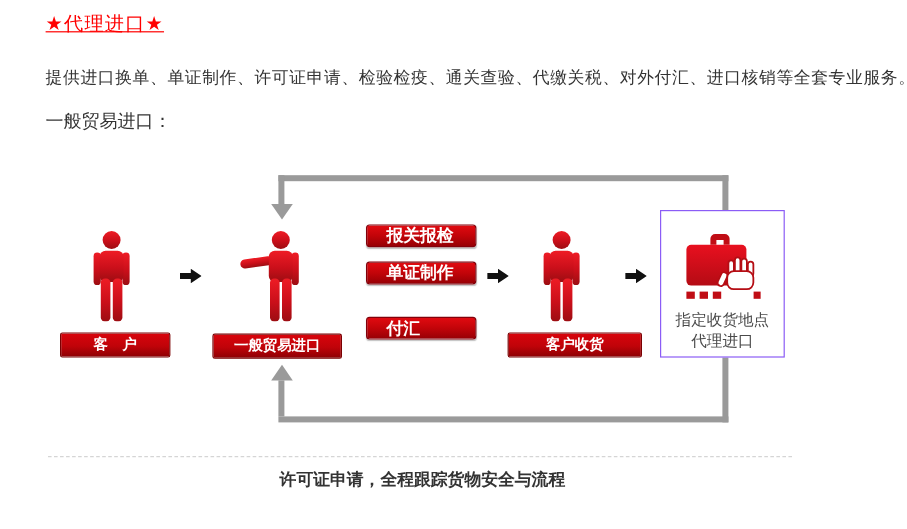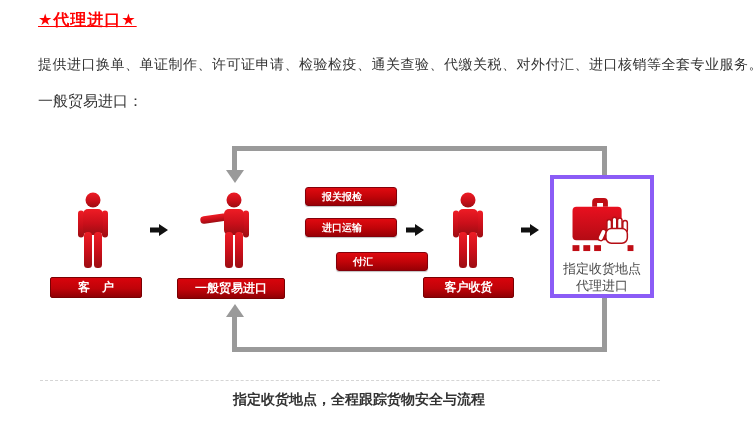--- a/index.html
+++ b/index.html
@@ -2,21 +2,21 @@
 <html><head>
 <meta charset="utf-8">
 <style>
   * { margin:0; padding:0; box-sizing:border-box; }
   html,body { background:#fff; }
   body { font-family:"Liberation Sans","DejaVu Sans",sans-serif; }
   .canvas { position:relative; width:756px; height:441px; background:#fff; overflow:hidden; }
 
   .page-title {
     position:absolute; left:38px; top:10px;
-    font-size:16px; font-weight:bold; color:#ff0000;
+    font-size:16px; font-weight:normal; color:#ff0000;
     text-decoration:underline; letter-spacing:1px; white-space:nowrap;
   }
   .intro {
     position:absolute; left:38px; top:56px;
     font-size:14px; color:#333; white-space:nowrap; letter-spacing:0.5px;
   }
   .flow-heading {
     position:absolute; left:38px; top:92px;
     font-size:15px; color:#333; white-space:nowrap;
   }
@@ -47,39 +47,39 @@
   .node-label {
     position:absolute; height:21px;
     background:linear-gradient(180deg,#d8040c 0%, #c00309 55%, #8f0004 100%);
     border:1px solid #7a0002; border-radius:2px;
     color:#fff; font-size:12px; font-weight:bold;
     display:flex; align-items:center; justify-content:center;
     white-space:nowrap;
   }
   .label-1 { left:50px;  top:277px; width:92px; }
   .label-2 { left:177px; top:278px; width:108px; }
-  .label-3 { left:423px; top:277px; width:91px; }
+  .label-3 { left:423px; top:277px; width:112px; }
 
   
   .step-btn {
     position:absolute; left:305px; width:92px; height:19px;
     background:linear-gradient(180deg,#e00a10 0%, #c20409 50%, #980005 100%);
     border:1px solid #83000a; border-radius:3px;
-    color:#fff; font-size:10px; font-weight:bold;
+    color:#fff; font-size:14px; font-weight:bold;
     display:flex; align-items:center; padding-left:16px;
     white-space:nowrap; box-shadow:0 1px 1px rgba(0,0,0,0.25);
   }
   .step-0 { top:187px; }
   .step-1 { top:218px; }
-  .step-2 { top:252px;margin-left:31px; }
+  .step-2 { top:264px; }
 
   
   .dest-box {
     position:absolute; left:550px; top:175px; width:104px; height:123px;
-    background:#fff; border:4px solid #8b5cf6;
+    background:#fff; border:1px solid #8b5cf6;
     display:flex; flex-direction:column; align-items:center;
   }
   .dest-icon { margin-top:18px; width:64px; height:58px; }
   .dest-text {
     margin-top:6px; font-size:13px; color:#4a4a4a;
     line-height:17px; text-align:center; white-space:nowrap;
   }
 
   
   .divider {
@@ -142,21 +142,21 @@
     <rect x="0" y="21" width="27" height="7.5" rx="3.7" fill="url(#redGrad)" transform="rotate(-8 27 24)"></rect>
     <rect x="24" y="17" width="20" height="26" rx="5" fill="url(#redGrad)"></rect>
     <rect x="25" y="40" width="8" height="36" rx="3.5" fill="url(#redGrad)"></rect>
     <rect x="35" y="40" width="8" height="36" rx="3.5" fill="url(#redGrad)"></rect>
   </svg>
 
   <div class="step-btn step-0">
     <span>报关报检</span>
   </div>
   <div class="step-btn step-1">
-    <span>进口运输</span>
+    <span>单证制作</span>
   </div>
   <div class="step-btn step-2">
     <span>付汇</span>
   </div>
 
   <svg class="black-arrow arrow-2" viewBox="0 0 18 12">
     <path d="M0,3.5 L9,3.5 L9,0 L18,6 L9,12 L9,8.5 L0,8.5 Z" fill="#111"></path>
   </svg>
 
   <svg class="person person-3" viewBox="0 0 44 76">
@@ -193,15 +193,15 @@
         <rect x="0" y="12" width="21.8" height="15" rx="5.5" stroke-width="1.5"></rect>
       </g>
     </svg>
     <div class="dest-text">
       <div>指定收货地点</div>
       <div>代理进口</div>
     </div>
   </div>
 
   <div class="divider"></div>
-  <div class="footer-text">指定收货地点，全程跟踪货物安全与流程</div>
+  <div class="footer-text">许可证申请，全程跟踪货物安全与流程</div>
 
 </div>
 
 </body></html>

